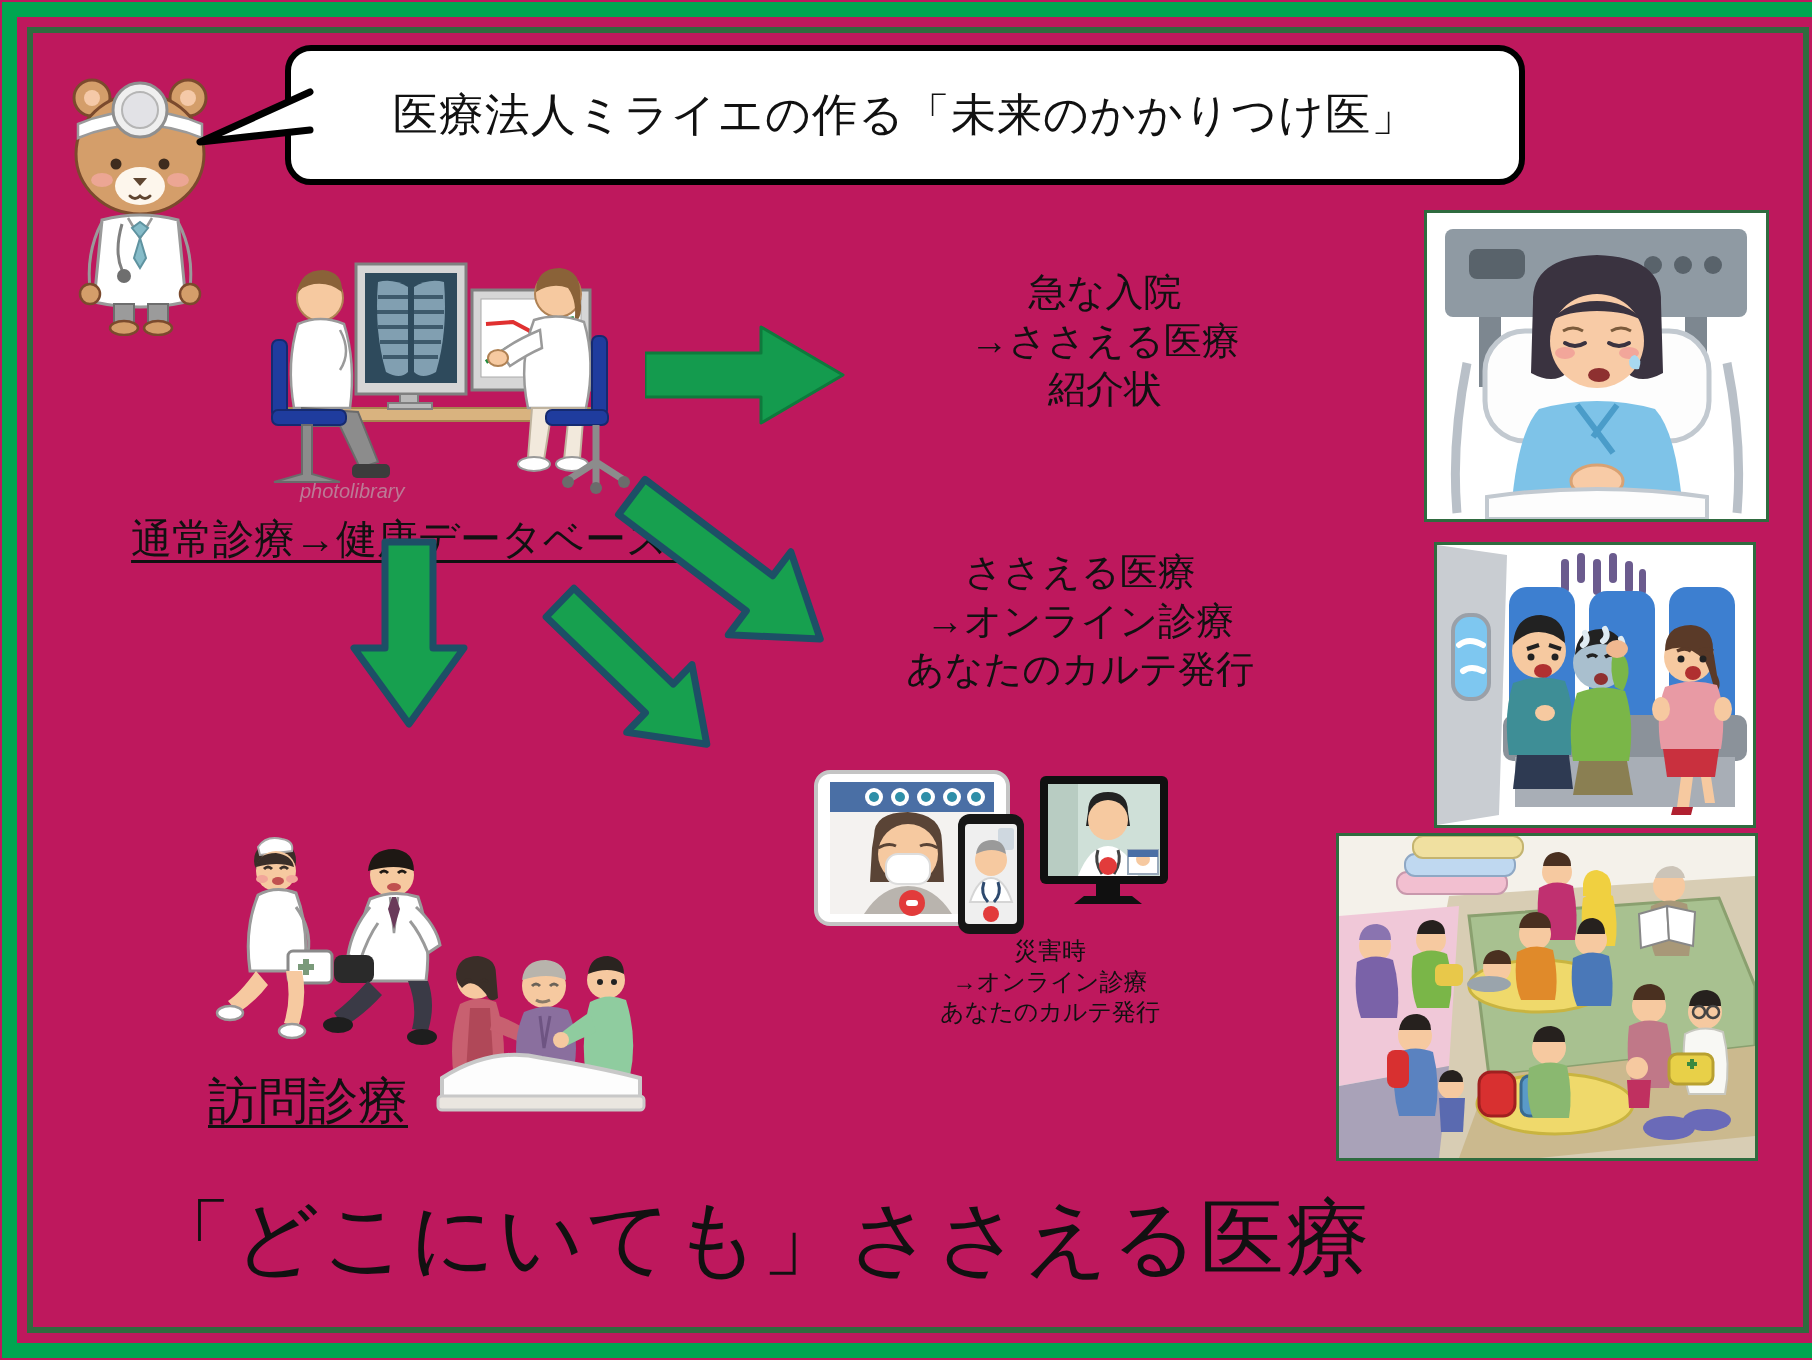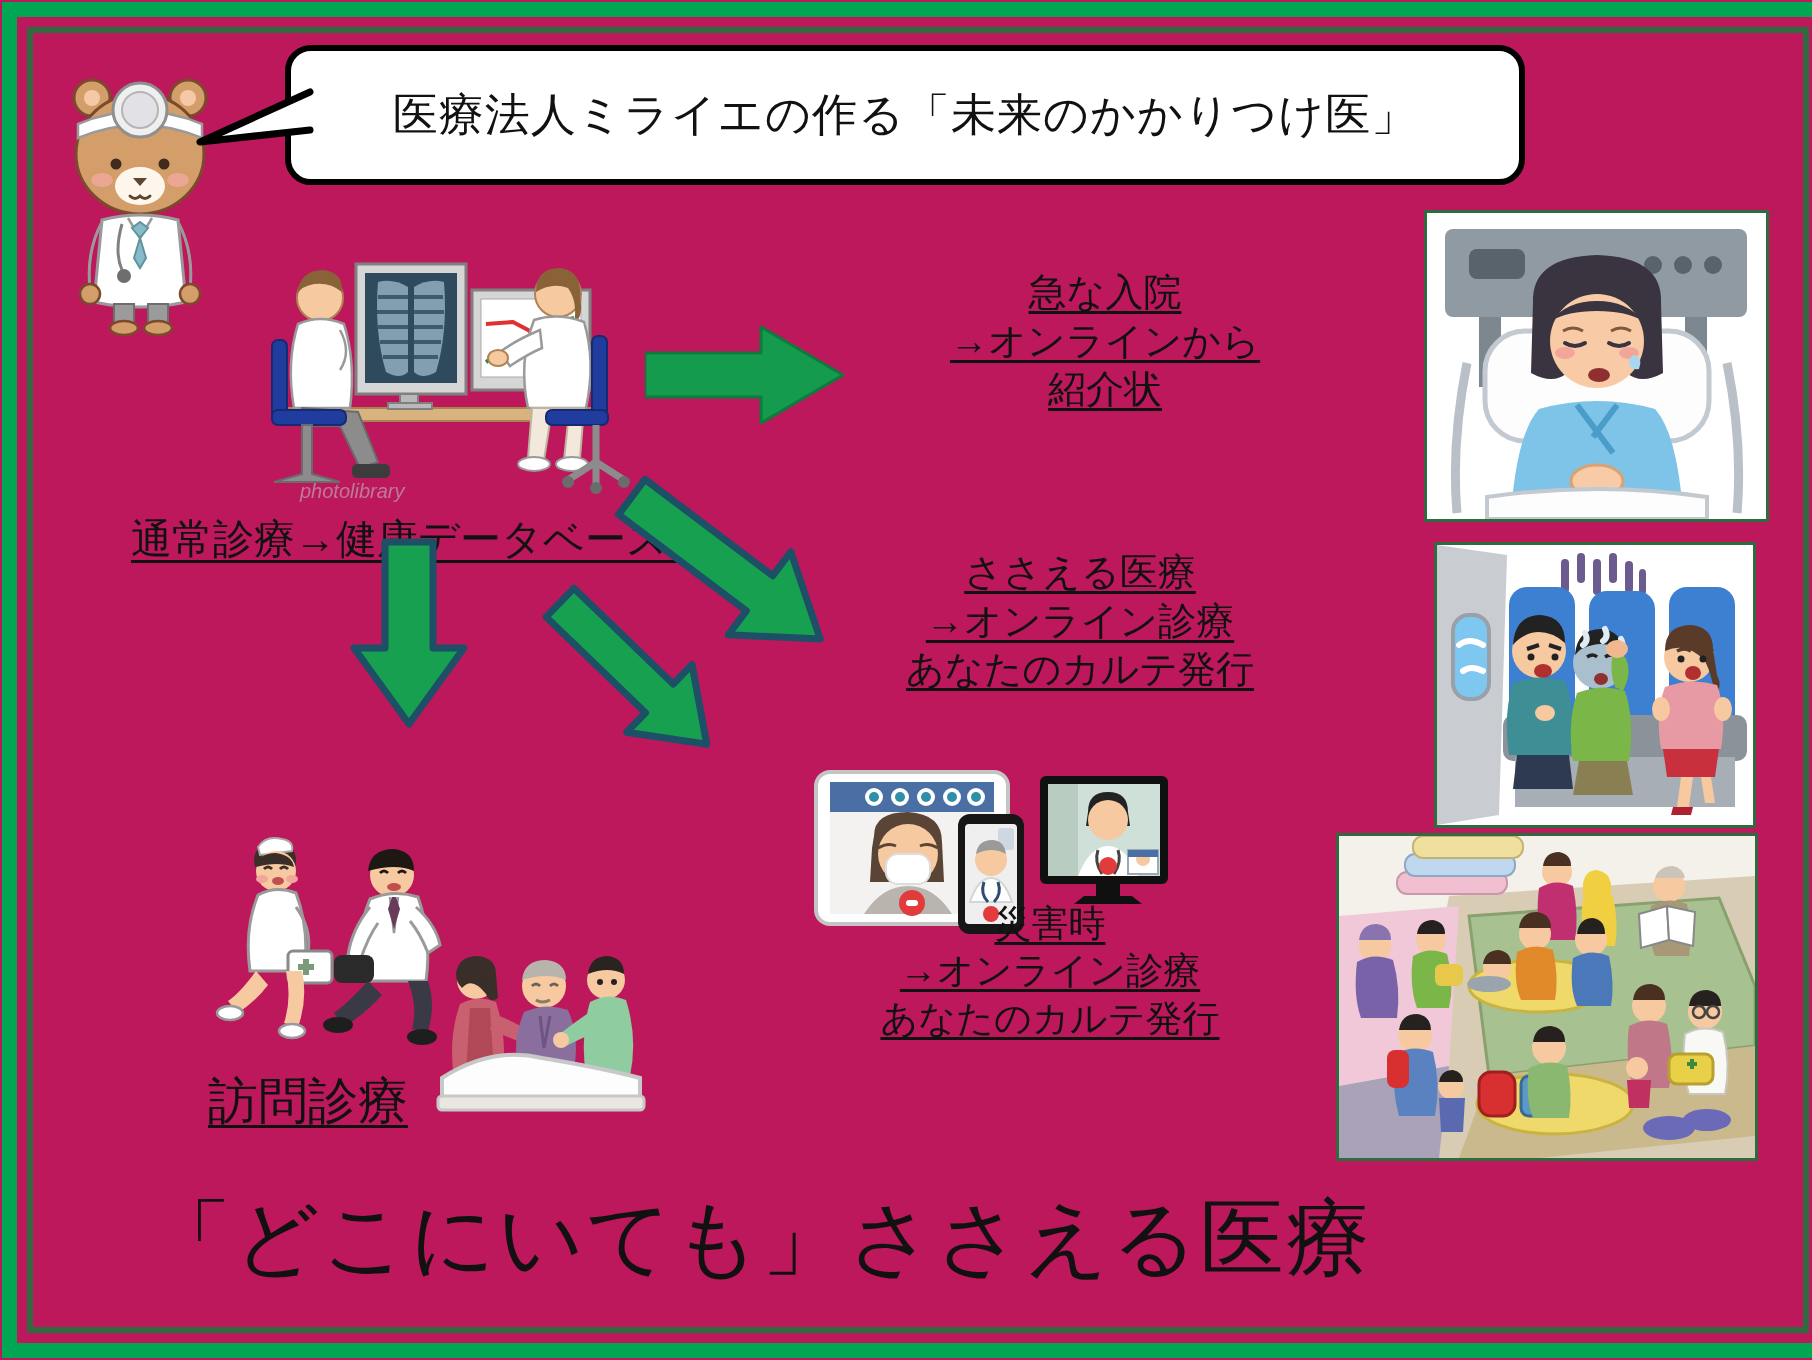--- a/index.html
+++ b/index.html
@@ -7,21 +7,21 @@
           font-family:"Liberation Sans","DejaVu Sans",sans-serif;color:#111;padding-left:24px;}
   .frame-outer{position:absolute;inset:2px;border:15px solid #00A651;pointer-events:none;z-index:50;}
   .frame-inner{position:absolute;inset:27px;border:6px solid #2F6B3F;pointer-events:none;z-index:50;}
   .abs{position:absolute;}
   .bubble{position:absolute;left:285px;top:45px;width:1228px;height:128px;background:#fff;
           border:6px solid #000;border-radius:26px;display:flex;align-items:center;justify-content:center;z-index:2;}
   .bubble-text{font-size:45px;font-weight:500;letter-spacing:1px;white-space:nowrap;}
   .tail{position:absolute;left:196px;top:88px;z-index:3;}
   .ulabel{text-decoration:underline;text-decoration-thickness:3px;text-underline-offset:7px;}
   .textblock{position:absolute;text-align:center;line-height:1.28;}
-  .textblock div{text-decoration:underline;text-decoration-thickness:3px;text-underline-offset:6px;}
+  .textblock div{text-decoration-thickness:3px;text-underline-offset:6px;}
   .photo{position:absolute;border:3px solid #2F6B3F;background:#fff;box-sizing:border-box;}
   .footer-title{position:absolute;left:148px;top:1182px;width:1160px;font-size:84px;font-weight:400;
                 letter-spacing:2px;white-space:nowrap;}
   .watermark{position:absolute;left:300px;top:480px;font-size:20px;color:#bbb;opacity:.6;font-style:italic;}
   .label-regular{position:absolute;left:120px;top:512px;width:600px;text-align:center;font-size:41px;}
   .label-homevisit{position:absolute;left:208px;top:1068px;font-size:50px;}
 </style>
 </head>
 <body>
 
@@ -153,21 +153,21 @@
   </svg>
 
   <svg class="abs" style="left:523px;top:568px;" width="218" height="208" viewBox="0 0 218 208">
     <g transform="translate(109,104) rotate(44)">
       <polygon points="-100,-20 38,-20 38,-47 104,0 38,47 38,20 -100,20" fill="#17A04F" stroke="#1D4F66" stroke-width="7" stroke-linejoin="round"></polygon>
     </g>
   </svg>
 
   <div class="textblock" style="left:875px;top:268px;width:460px;font-size:38px;">
     <div>急な入院</div>
-    <div>→オンラインから</div>
+    <div>→ささえる医療</div>
     <div>紹介状</div>
   </div>
 
   <div class="photo" style="left:1424px;top:210px;width:345px;height:312px;">
     <svg width="339" height="306" viewBox="0 0 339 306">
       <rect x="0" y="0" width="339" height="306" fill="#fff"></rect>
 
       <rect x="18" y="16" width="302" height="88" rx="8" fill="#8F9AA3"></rect>
       <rect x="42" y="36" width="56" height="30" rx="8" fill="#59636B"></rect>
       <circle cx="226" cy="52" r="9" fill="#59636B"></circle>
@@ -312,21 +312,21 @@
     <path d="M266 114 Q278 84 296 84 Q314 84 326 114Z" fill="#fff"></path>
     <path d="M286 88 Q282 100 290 112 M306 88 Q310 100 302 112" stroke="#444" stroke-width="3" fill="none"></path>
     <circle cx="296" cy="104" r="9" fill="#E23B3B"></circle>
     <rect x="316" y="88" width="30" height="24" fill="#fff" stroke="#9ab" stroke-width="2"></rect>
     <circle cx="331" cy="97" r="7" fill="#F6C9A0"></circle>
     <rect x="316" y="88" width="30" height="7" fill="#4A6FA5"></rect>
     <rect x="284" y="122" width="24" height="12" fill="#101010"></rect>
     <path d="M262 142 L330 142 L320 134 L272 134Z" fill="#101010"></path>
   </svg>
 
-  <div class="textblock" style="left:820px;top:900px;width:460px;font-size:37px;">
+  <div class="textblock" style="left:820px;top:936px;width:460px;font-size:24px;">
     <div>災害時</div>
     <div>→オンライン診療</div>
     <div>あなたのカルテ発行</div>
   </div>
 
   <div class="photo" style="left:1336px;top:833px;width:422px;height:328px;">
     <svg width="416" height="322" viewBox="0 0 416 322">
       <rect width="416" height="322" fill="#F4F1EA"></rect>
 
       <path d="M110 60 L416 40 L416 322 L60 322Z" fill="#D8CDB4"></path>

